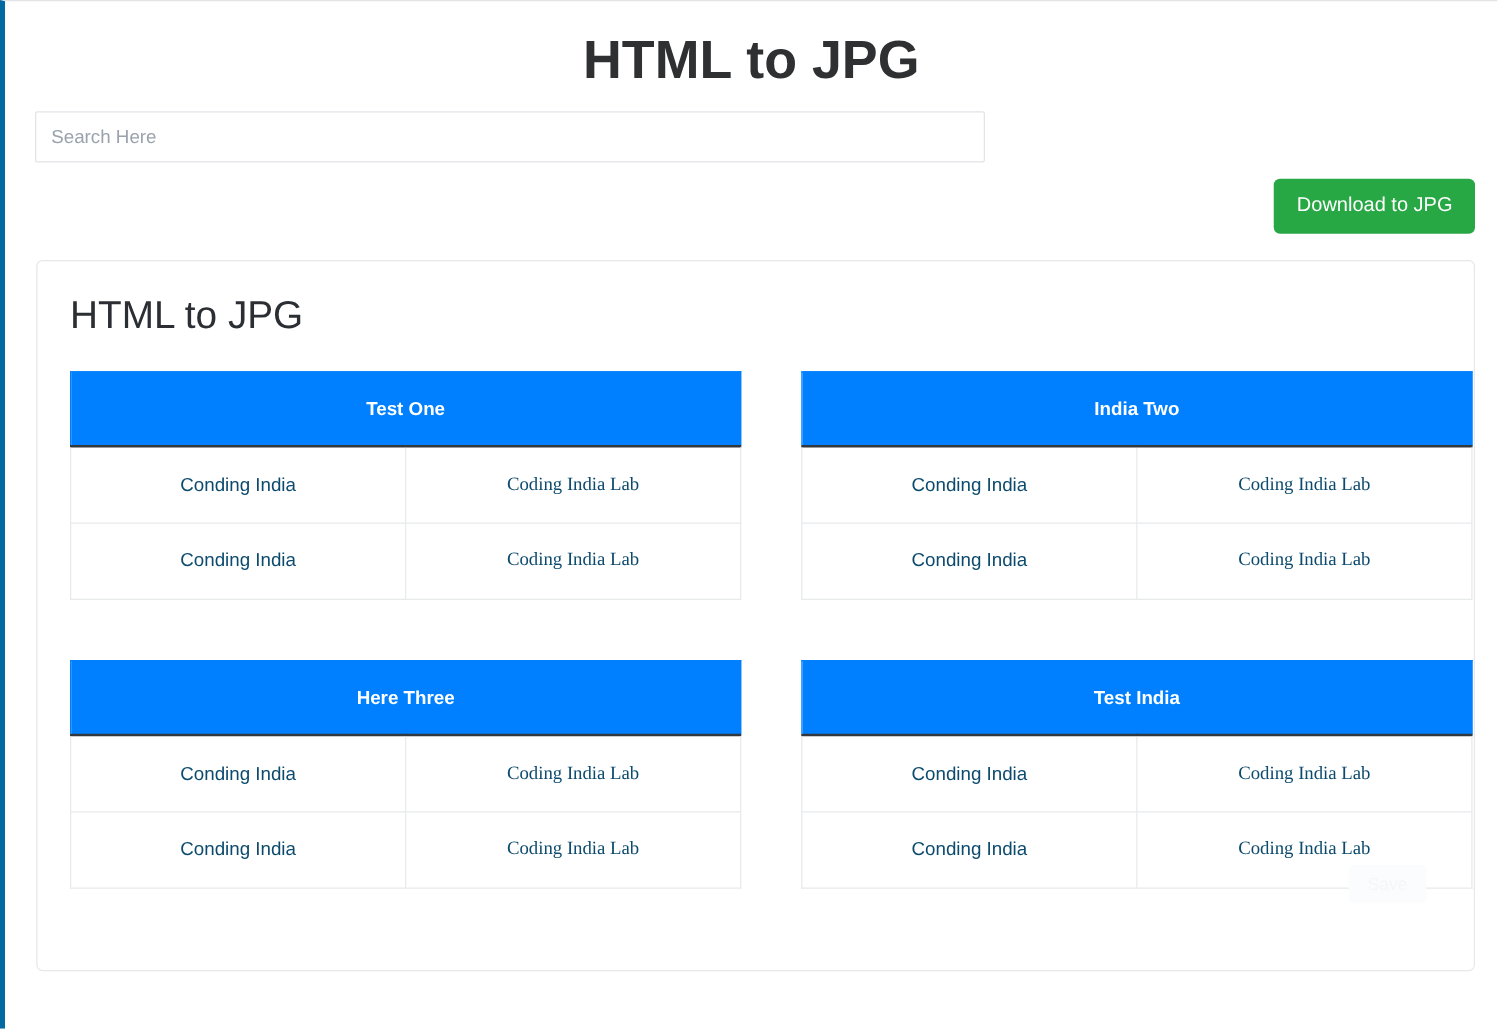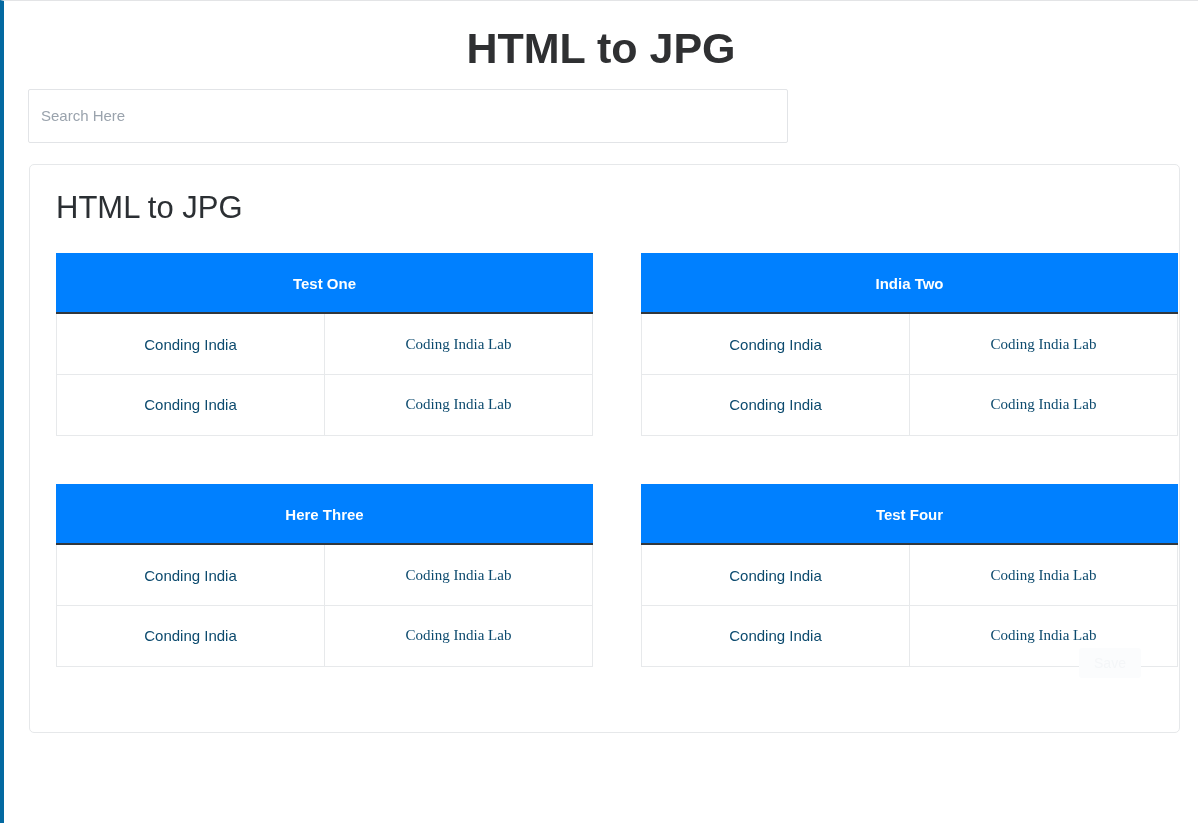--- a/index.html
+++ b/index.html
@@ -41,21 +41,21 @@
   .controls-row {
     display: flex;
     align-items: flex-start;
     padding: 14px 18px 0 24px;
     gap: 24px;
   }
 
   .search-input {
     flex: 0 0 760px;
     width: 760px;
-    height: 54px;
+    height: 41px;
     border: 1px solid #e2e4e7;
     border-radius: 2px;
     background: #fff;
     font-family: "Liberation Sans", sans-serif;
     font-size: 15px;
     color: #495057;
     padding: 0 12px;
     outline: none;
   }
   .search-input::placeholder {
@@ -176,20 +176,23 @@
 <body>
 
 <div class="page-frame">
 
   <h1 class="page-title">HTML to JPG</h1>
 
   <div class="controls-row">
     <input class="search-input" type="text" placeholder="Search Here" style="">
   </div>
 
+  <div class="download-row">
+    <button class="download-button">Download to JPG</button>
+  </div>
 
   <div class="card">
     <div class="card-title">HTML to JPG</div>
 
     <div class="tables-grid">
 
       <table class="data-table">
         <thead>
           <tr>
             <th class="table-head" colspan="2">Test One</th>
@@ -239,21 +242,21 @@
           <tr>
             <td class="col-left">Conding India</td>
             <td class="col-right">Coding India Lab</td>
           </tr>
         </tbody>
       </table>
 
       <table class="data-table">
         <thead>
           <tr>
-            <th class="table-head" colspan="2">Test Four</th>
+            <th class="table-head" colspan="2">Test India</th>
           </tr>
         </thead>
         <tbody>
           <tr>
             <td class="col-left">Conding India</td>
             <td class="col-right">Coding India Lab</td>
           </tr>
           <tr>
             <td class="col-left">Conding India</td>
             <td class="col-right">Coding India Lab</td>

